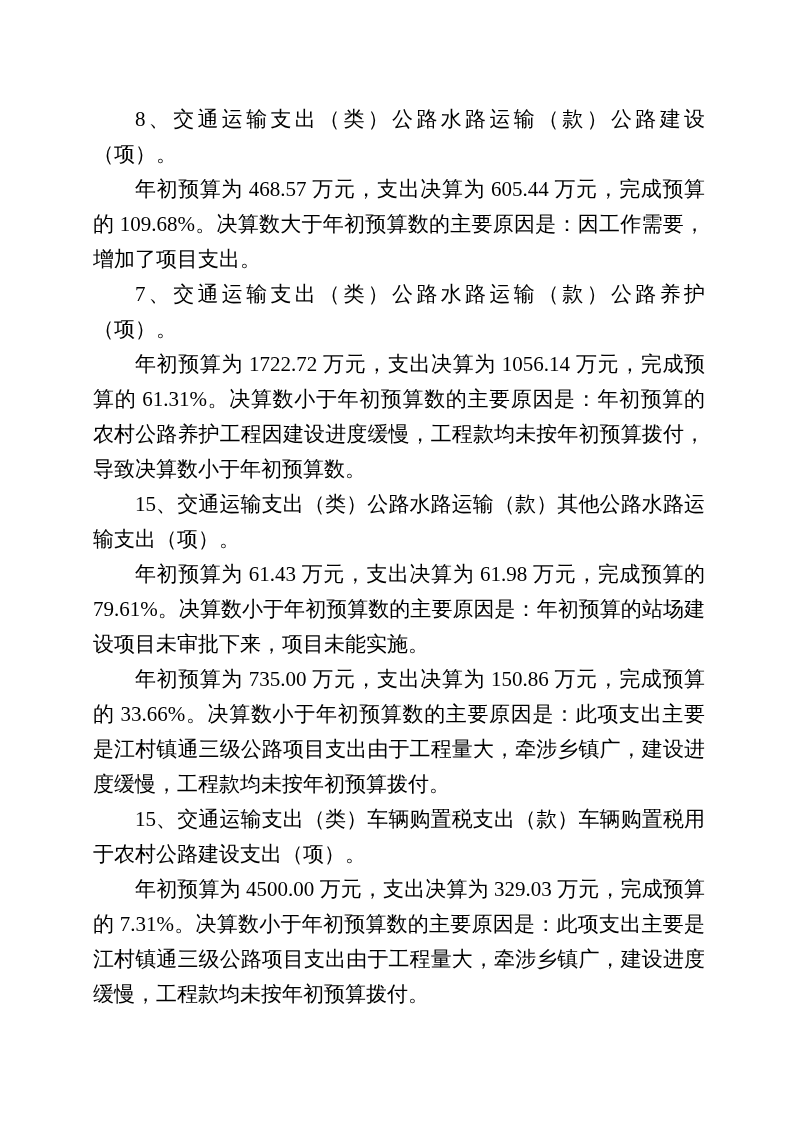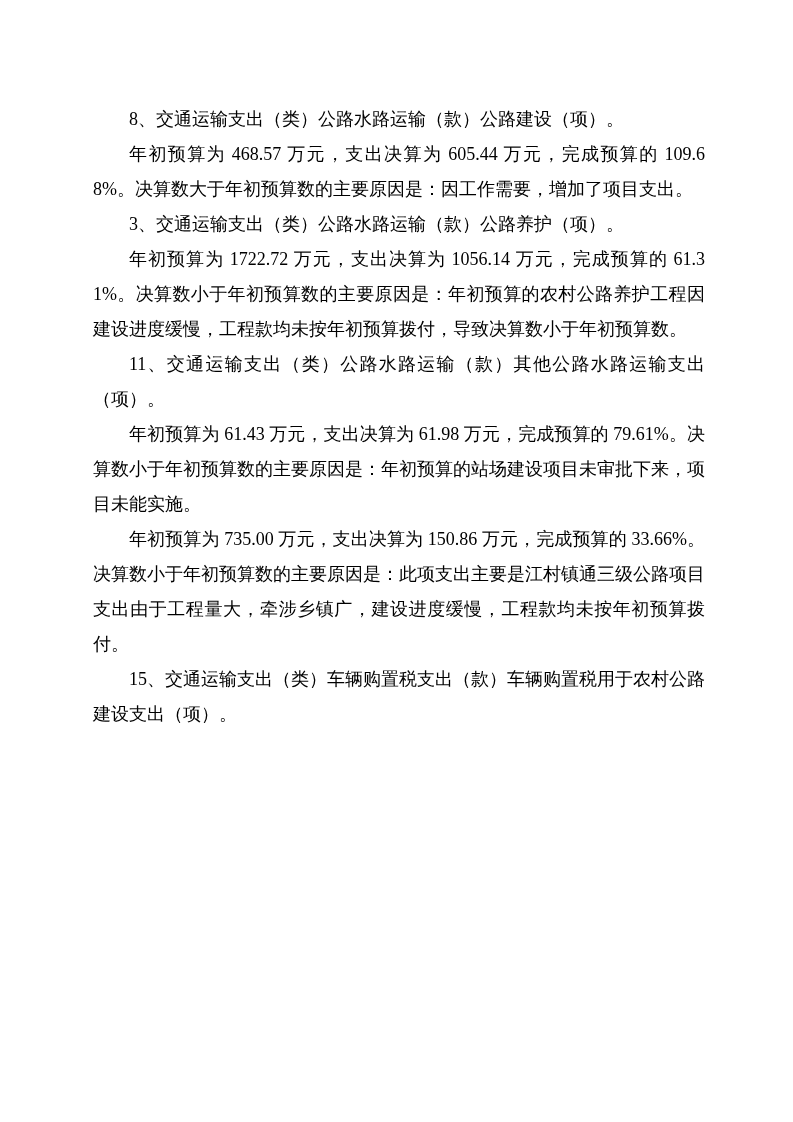--- a/index.html
+++ b/index.html
@@ -13,45 +13,46 @@
     height: 1122px;
     background: #ffffff;
     overflow: hidden;
   }
   .doc-body {
     position: absolute;
     left: 93px;
     top: 102px;
     width: 612px;
     font-family: "Liberation Serif", "DejaVu Serif", serif;
-    font-size: 18px;
+    font-size: 21px;
     line-height: 35px;
     color: #000000;
     text-align: justify;
   }
   .doc-body p {
     margin: 0;
     padding: 0;
     text-indent: 2em;
     word-break: break-all;
   }
 </style>
 </head>
 <body>
 
 <div class="page">
   <div class="doc-body">
 
     <p>8、交通运输支出（类）公路水路运输（款）公路建设（项）。</p>
     <p>年初预算为 468.57 万元，支出决算为 605.44 万元，完成预算的 109.68%。决算数大于年初预算数的主要原因是：因工作需要，增加了项目支出。</p>
 
-    <p>3、交通运输支出（类）公路水路运输（款）公路养护（项）。</p>
+    <p>7、交通运输支出（类）公路水路运输（款）公路养护（项）。</p>
     <p>年初预算为 1722.72 万元，支出决算为 1056.14 万元，完成预算的 61.31%。决算数小于年初预算数的主要原因是：年初预算的农村公路养护工程因建设进度缓慢，工程款均未按年初预算拨付，导致决算数小于年初预算数。</p>
 
-    <p>11、交通运输支出（类）公路水路运输（款）其他公路水路运输支出（项）。</p>
+    <p>15、交通运输支出（类）公路水路运输（款）其他公路水路运输支出（项）。</p>
     <p>年初预算为 61.43 万元，支出决算为 61.98 万元，完成预算的 79.61%。决算数小于年初预算数的主要原因是：年初预算的站场建设项目未审批下来，项目未能实施。</p>
 
     <p>年初预算为 735.00 万元，支出决算为 150.86 万元，完成预算的 33.66%。决算数小于年初预算数的主要原因是：此项支出主要是江村镇通三级公路项目支出由于工程量大，牵涉乡镇广，建设进度缓慢，工程款均未按年初预算拨付。</p>
 
     <p>15、交通运输支出（类）车辆购置税支出（款）车辆购置税用于农村公路建设支出（项）。</p>
+    <p>年初预算为 4500.00 万元，支出决算为 329.03 万元，完成预算的 7.31%。决算数小于年初预算数的主要原因是：此项支出主要是江村镇通三级公路项目支出由于工程量大，牵涉乡镇广，建设进度缓慢，工程款均未按年初预算拨付。</p>
 
   </div>
 </div>
 
 </body></html>

